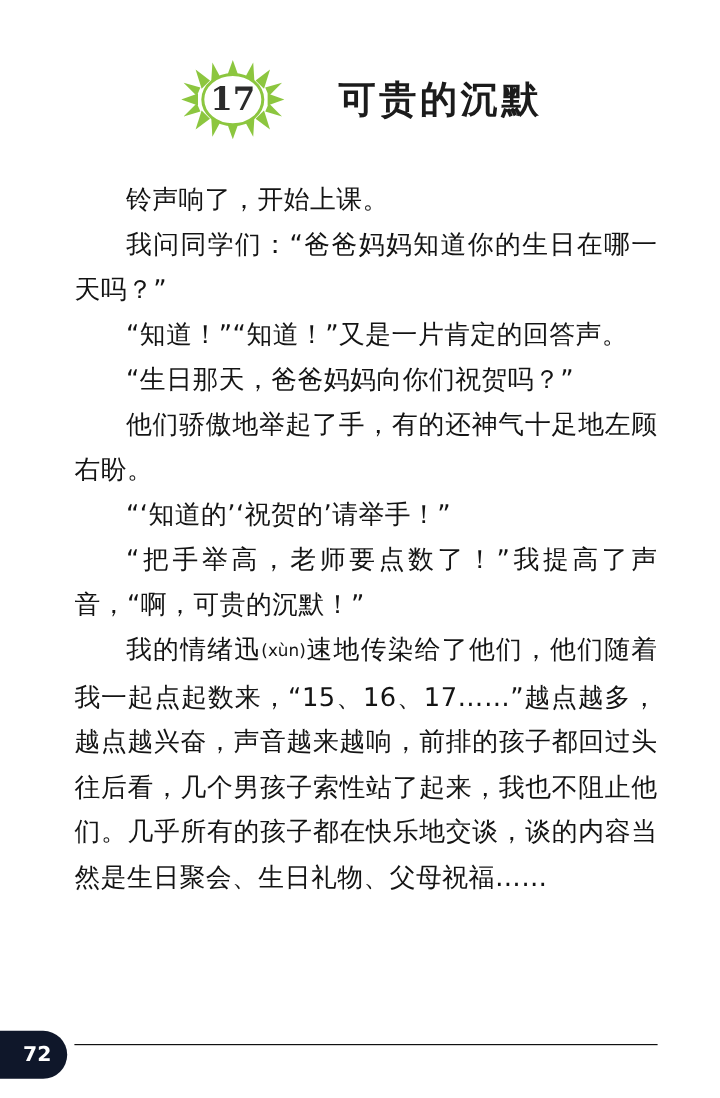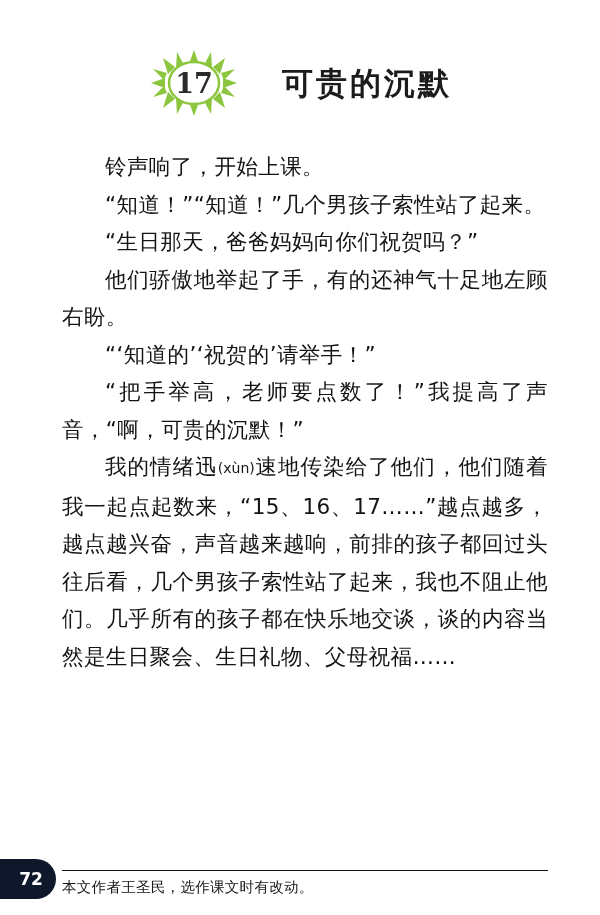--- a/index.html
+++ b/index.html
@@ -170,29 +170,29 @@
         </g>
         <ellipse cx="43" cy="33" rx="25" ry="21" fill="#ffffff" stroke="#8cc63f" stroke-width="2.5"></ellipse>
       </svg>
       <div class="sun-number">17</div>
     </div>
     <div class="title-text">可贵的沉默</div>
   </div>
 
   <div class="body-text">
     <p>铃声响了，开始上课。</p>
-    <p>“知道！”“知道！”几个男孩子索性站了起来。</p>
+    <p>我问同学们：“爸爸妈妈知道你的生日在哪一天吗？”</p>
+    <p>“知道！”“知道！”又是一片肯定的回答声。</p>
     <p>“生日那天，爸爸妈妈向你们祝贺吗？”</p>
     <p>他们骄傲地举起了手，有的还神气十足地左顾右盼。</p>
     <p>“‘知道的’‘祝贺的’请举手！”</p>
     <p>“把手举高，老师要点数了！”我提高了声音，“啊，可贵的沉默！”</p>
     <p><span>我的情绪迅</span><span class="pinyin">(xùn)</span><span>速地传染给了他们，他们随着我一起点起数来，“15、16、17……”越点越多，越点越兴奋，声音越来越响，前排的孩子都回过头往后看，几个男孩子索性站了起来，我也不阻止他们。几乎所有的孩子都在快乐地交谈，谈的内容当然是生日聚会、生日礼物、父母祝福……</span></p>
   </div>
 
   <div class="footer">
     <div class="footer-rule"></div>
-    <div class="footnote">本文作者王圣民，选作课文时有改动。</div>
     <div class="page-number-chip">
       <span>72</span>
     </div>
   </div>
 
 </div>
 
 </body></html>

